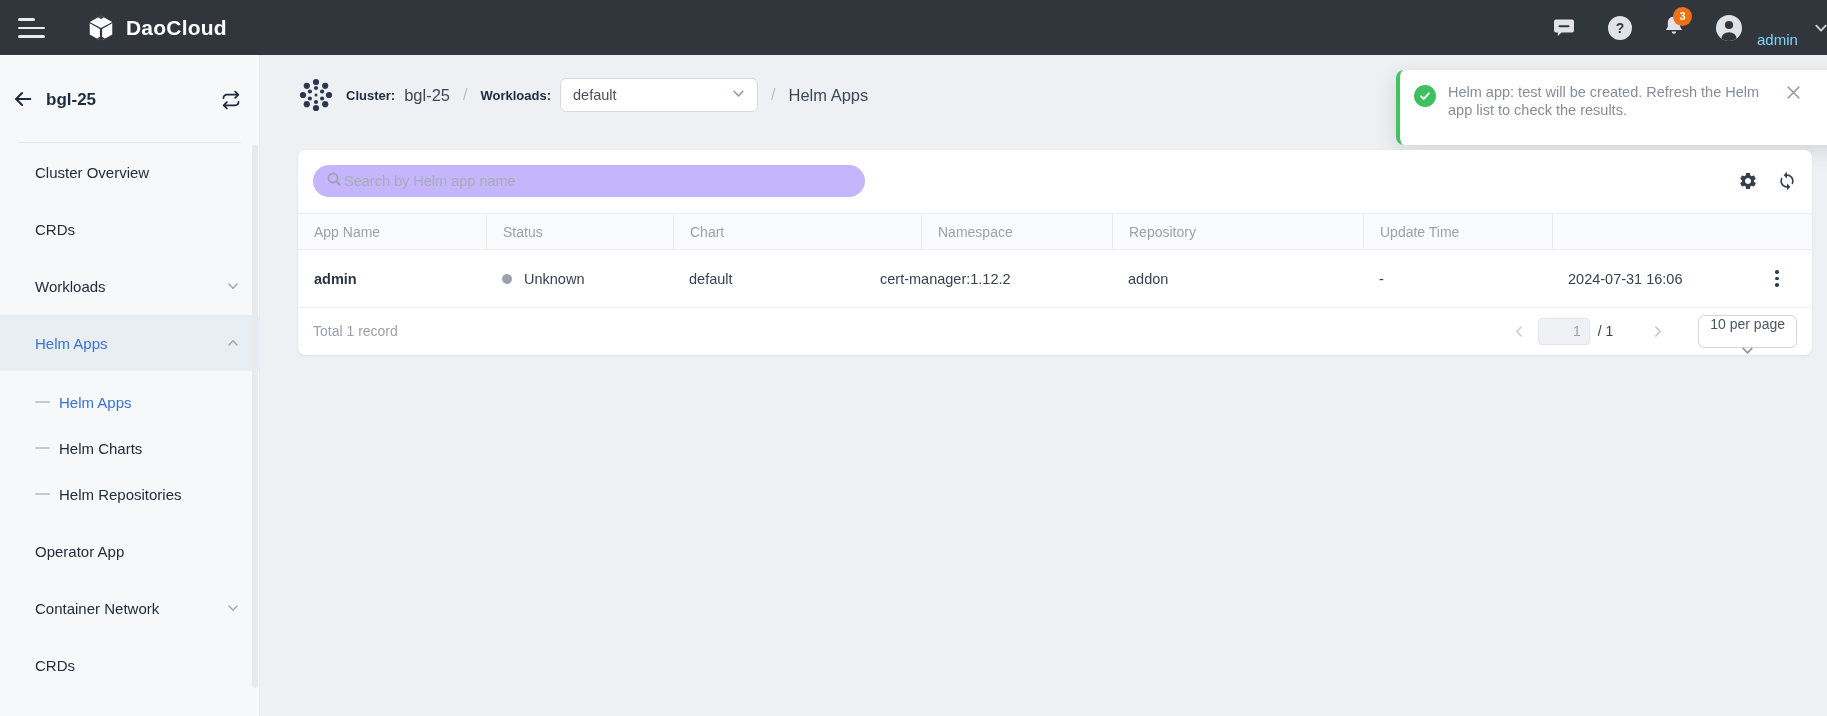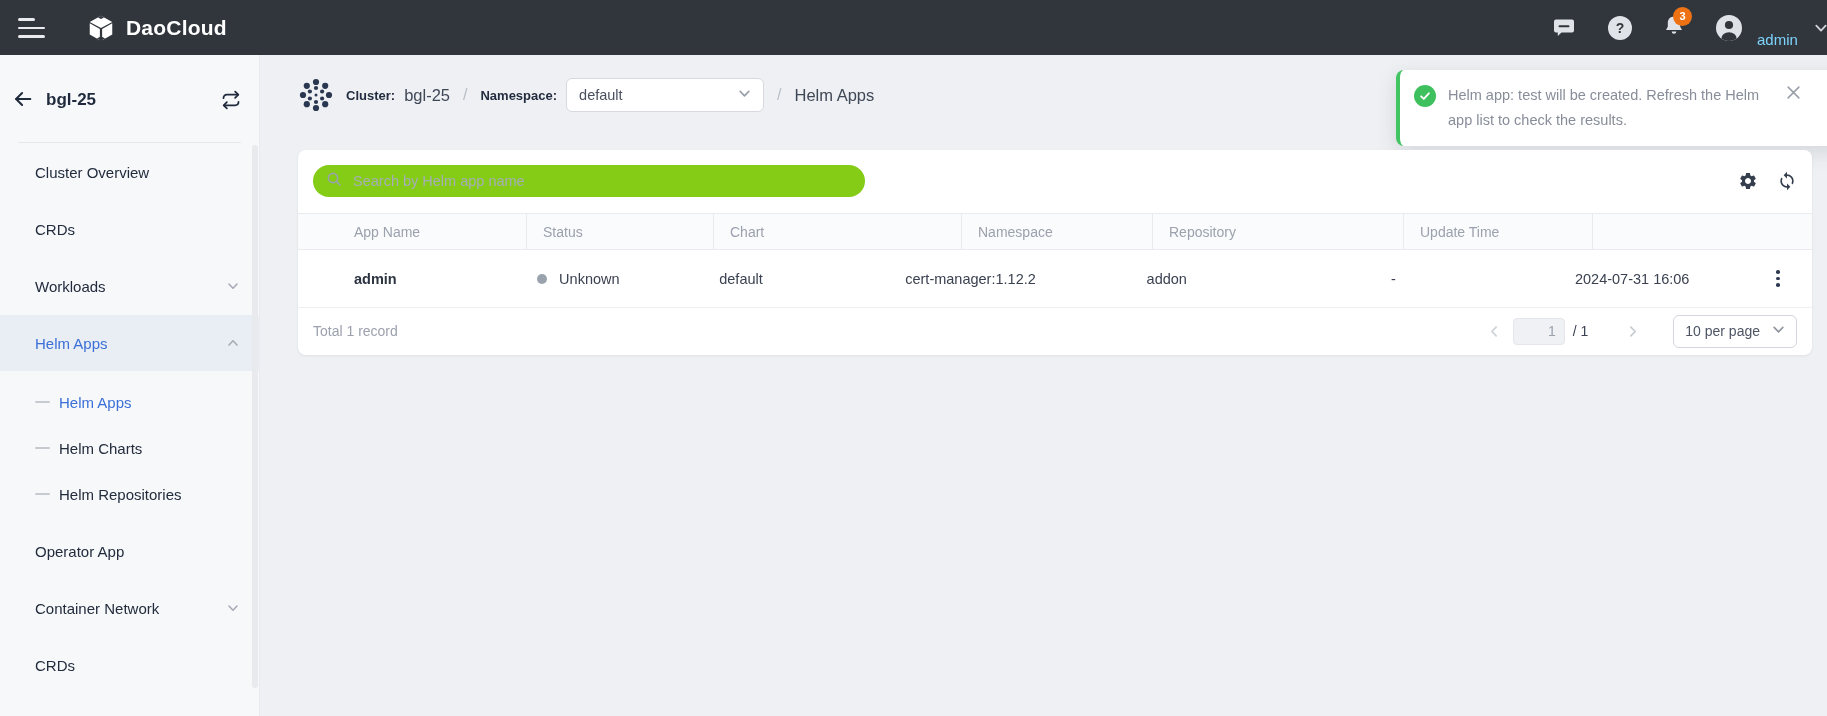--- a/index.html
+++ b/index.html
@@ -58,63 +58,63 @@
              padding:0 12px;font-size:14.5px;color:#49505e;cursor:pointer;}
   .bc-page{font-size:16.5px;color:#3f4857;}
 
   
   .toast{position:absolute;left:1396px;top:70px;width:452px;min-height:75px;box-sizing:border-box;
          background:#fff;border-radius:8px;border-left:4px solid #43c463;
          box-shadow:0 6px 20px rgba(60,70,90,.15);padding:13px 60px 13px 14px;
          display:flex;gap:12px;}
   .toast-check{flex:0 0 auto;width:22px;height:22px;border-radius:50%;background:#3fc05e;
                display:flex;align-items:center;justify-content:center;margin-top:2px;}
-  .toast-msg{font-size:14.5px;line-height:25px;color:#878d99;width:332px;}
+  .toast-msg{font-size:14.5px;line-height:18px;color:#878d99;width:332px;}
   .toast-close{position:absolute;top:15px;right:47px;cursor:pointer;line-height:0;}
 
   
   .card{position:absolute;left:298px;top:150px;width:1514px;height:205px;background:#fff;
         border-radius:8px;box-shadow:0 1px 3px rgba(35,45,60,.07);}
   .search-pill{position:absolute;left:15px;top:15px;width:552px;height:32px;box-sizing:border-box;
-               background:#84cc16;border-radius:16px;display:flex;align-items:center;
-               padding-left:13px;gap:9px;}
+               background:#c4b5fd;border-radius:16px;display:flex;align-items:center;
+               padding-left:13px;}
   .search-pill input{flex:1;border:none;outline:none;background:transparent;
                      font-family:"Liberation Sans",sans-serif;font-size:14.5px;color:#3a4150;}
   .search-pill input::placeholder{color:#a7aeb8;}
   .tool-btn{position:absolute;top:21px;cursor:pointer;line-height:0;}
   .tool-gear{right:54px;}
   .tool-refresh{right:15px;}
 
   .thead{position:absolute;left:0;right:0;top:63px;height:37px;box-sizing:border-box;
          background:#fafbfc;border-top:1px solid #e9ebee;border-bottom:1px solid #e9ebee;
          display:flex;font-size:14px;color:#9ba1ad;}
   .th{box-sizing:border-box;padding-left:16px;display:flex;align-items:center;}
   .th + .th{border-left:1px solid #e9ebee;}
   .trow{position:absolute;left:0;right:0;top:100px;height:57px;display:flex;align-items:center;
         border-bottom:1px solid #edeff2;font-size:14.5px;color:#3a4150;}
   .td{box-sizing:border-box;padding-left:16px;display:flex;align-items:center;}
-  .c1{width:188px;margin-left:40px;} .c2{width:187px;} .c3{width:191px;} .c4{width:248px;}
+  .c1{width:188px;} .c2{width:187px;} .c3{width:191px;} .c4{width:248px;}
   .c5{width:251px;} .c6{width:189px;} .c7{width:190px;} .c8{width:70px;}
   .app-name{font-weight:700;color:#2c3442;}
   .status-dot{width:10px;height:10px;border-radius:50%;background:#9aa3ad;margin-right:12px;flex:0 0 auto;}
   .kebab{display:flex;flex-direction:column;align-items:center;cursor:pointer;margin:0 auto;padding:4px 8px;}
   .kebab span{width:3.5px;height:3.5px;border-radius:50%;background:#2e3a52;margin:1.6px 0;}
 
   .tfoot{position:absolute;left:0;right:0;bottom:0;height:48px;display:flex;align-items:center;
          padding:0 15px;box-sizing:border-box;font-size:14px;}
   .total-text{color:#9ba1ad;}
   .pager{margin-left:auto;display:flex;align-items:center;}
   .pg-chev{line-height:0;cursor:pointer;padding:4px;}
   .page-box{width:52px;height:27px;box-sizing:border-box;background:#eff1f4;border:1px solid #e3e6ea;
             border-radius:4px;text-align:right;padding:0 8px 0 0;line-height:25px;color:#9ba1ad;
             margin:0 8px 0 8px;}
   .page-count{color:#3a4150;margin-right:34px;}
   .size-select{margin-left:30px;height:33px;box-sizing:border-box;border:1px solid #d3d7dd;
                border-radius:6px;background:#fff;display:flex;align-items:center;gap:12px;
-               padding:0 11px;color:#4d5564;cursor:pointer;}
+               padding:0 11px;color:#4d5564;cursor:pointer;flex-direction:column;}
 </style>
 </head>
 <body>
 
 <div class="app">
 
   <div class="topbar">
     <div class="hamburger">
       <span></span>
         <span></span>
@@ -254,21 +254,21 @@
           <circle cx="11.9" cy="21.5" r="2.1"></circle>
         <circle cx="11.9" cy="14.5" r="2.1"></circle>
           <circle cx="18" cy="11" r="2.1"></circle>
           <circle cx="24.1" cy="14.5" r="2.1"></circle>
         <circle cx="18" cy="18" r="1.5"></circle>
       </svg>
     </span>
     <span class="bc-label">Cluster:</span>
     <span class="bc-value">bgl-25</span>
     <span class="bc-sep">/</span>
-    <span class="bc-label">Namespace:</span>
+    <span class="bc-label">Workloads:</span>
     <div class="ns-select">
       <span>default</span>
       <span><svg width="13" height="13" viewBox="0 0 12 12">
             <polyline points="2,4 6,8.2 10,4" fill="none" stroke="#9aa0aa" stroke-width="1.5" stroke-linecap="round" stroke-linejoin="round"></polyline>
           </svg></span>
     </div>
     <span class="bc-sep">/</span>
     <span class="bc-page">Helm Apps</span>
   </div>
 

